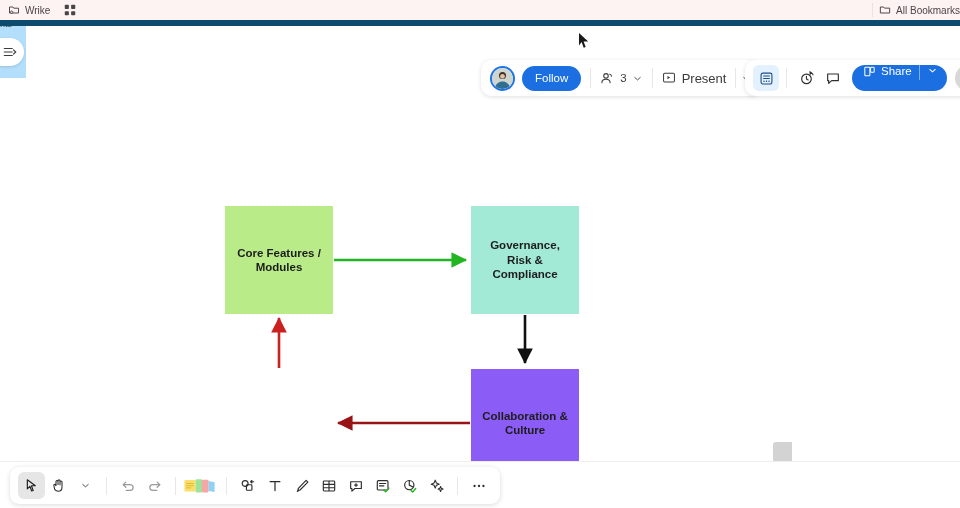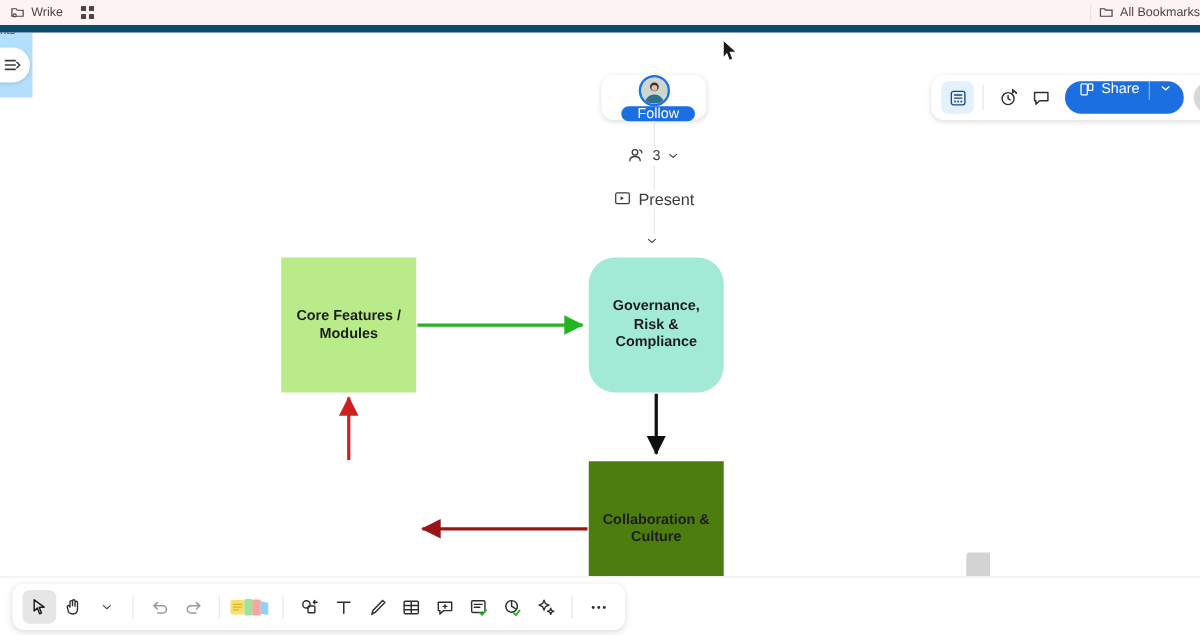--- a/index.html
+++ b/index.html
@@ -63,21 +63,21 @@
     background:#f7b733; flex:none;
     display:flex;align-items:center;justify-content:center;
   }
   .doc-title{ font-size:11.5px;color:#1f1f1f; white-space:nowrap;}
   .chev{ margin-left:auto; flex:none; }
 
   .center-pill{
     position:absolute; left:481px; top:34px; height:36px;
     background:#fff; border-radius:10px;
     box-shadow:0 1px 4px rgba(0,0,0,.13);
-    display:flex; align-items:center; gap:0px; padding:0 9px;flex-direction:column;
+    display:flex; align-items:center; gap:0px; padding:0 9px;
   }
   .me-avatar{
     width:25px;height:25px;border-radius:50%;
     border:2px solid #1a73e8; overflow:hidden; flex:none;
     background:#cbb,;
   }
   .follow-btn{
     margin-left:7px;
     height:25px; padding:0 13px; border-radius:13px;
     background:#1b6fe0; color:#fff; font-size:11.5px;
@@ -336,25 +336,25 @@
     <line x1="334" y1="182" x2="466" y2="182" stroke="#22b522" stroke-width="2.6" marker-end="url(#ag)"></line>
     <line x1="525" y1="237" x2="525" y2="285" stroke="#101010" stroke-width="2.6" marker-end="url(#ak)"></line>
     <line x1="470" y1="345" x2="338" y2="345" stroke="#991417" stroke-width="2.6" marker-end="url(#ad)"></line>
     <line x1="279" y1="290" x2="279" y2="240" stroke="#cc2020" stroke-width="2.6" marker-end="url(#ar)"></line>
   </svg>
 
   <div class="node" id="n-core" style="background: rgb(185, 236, 136);">
     <span style="white-space:pre-line;">Core Features /
 Modules</span>
   </div>
-  <div class="node" id="n-grc" style="background: rgb(162, 234, 213); border-radius: 21px;">
+  <div class="node" id="n-grc" style="background: rgb(162, 234, 213);">
     <span style="white-space:pre-line;">Governance, Risk &amp;
 Compliance</span>
   </div>
-  <div class="node" id="n-coll" style="background: #4d7c0f;">
+  <div class="node" id="n-coll" style="background: #8b5cf6;">
     <span style="white-space:pre-line;">Collaboration &amp;
 Culture</span>
   </div>
 
   <div class="doc-panel">
     <div class="doc-inner" id="doc-inner">
         <div class="dp-h">Personal pro</div>
         <div class="dp-li"><b>1. Auto "life inb</b><br><span class="dp-faint">one place, auto</span></div>
         <div class="dp-li"><b>2. Recurring de</b><br><span class="dp-faint">watching, occ</span></div>
         <div class="dp-li"><b>3. Micro-plannin</b><br><span class="dp-faint">summaries and</span></div>

